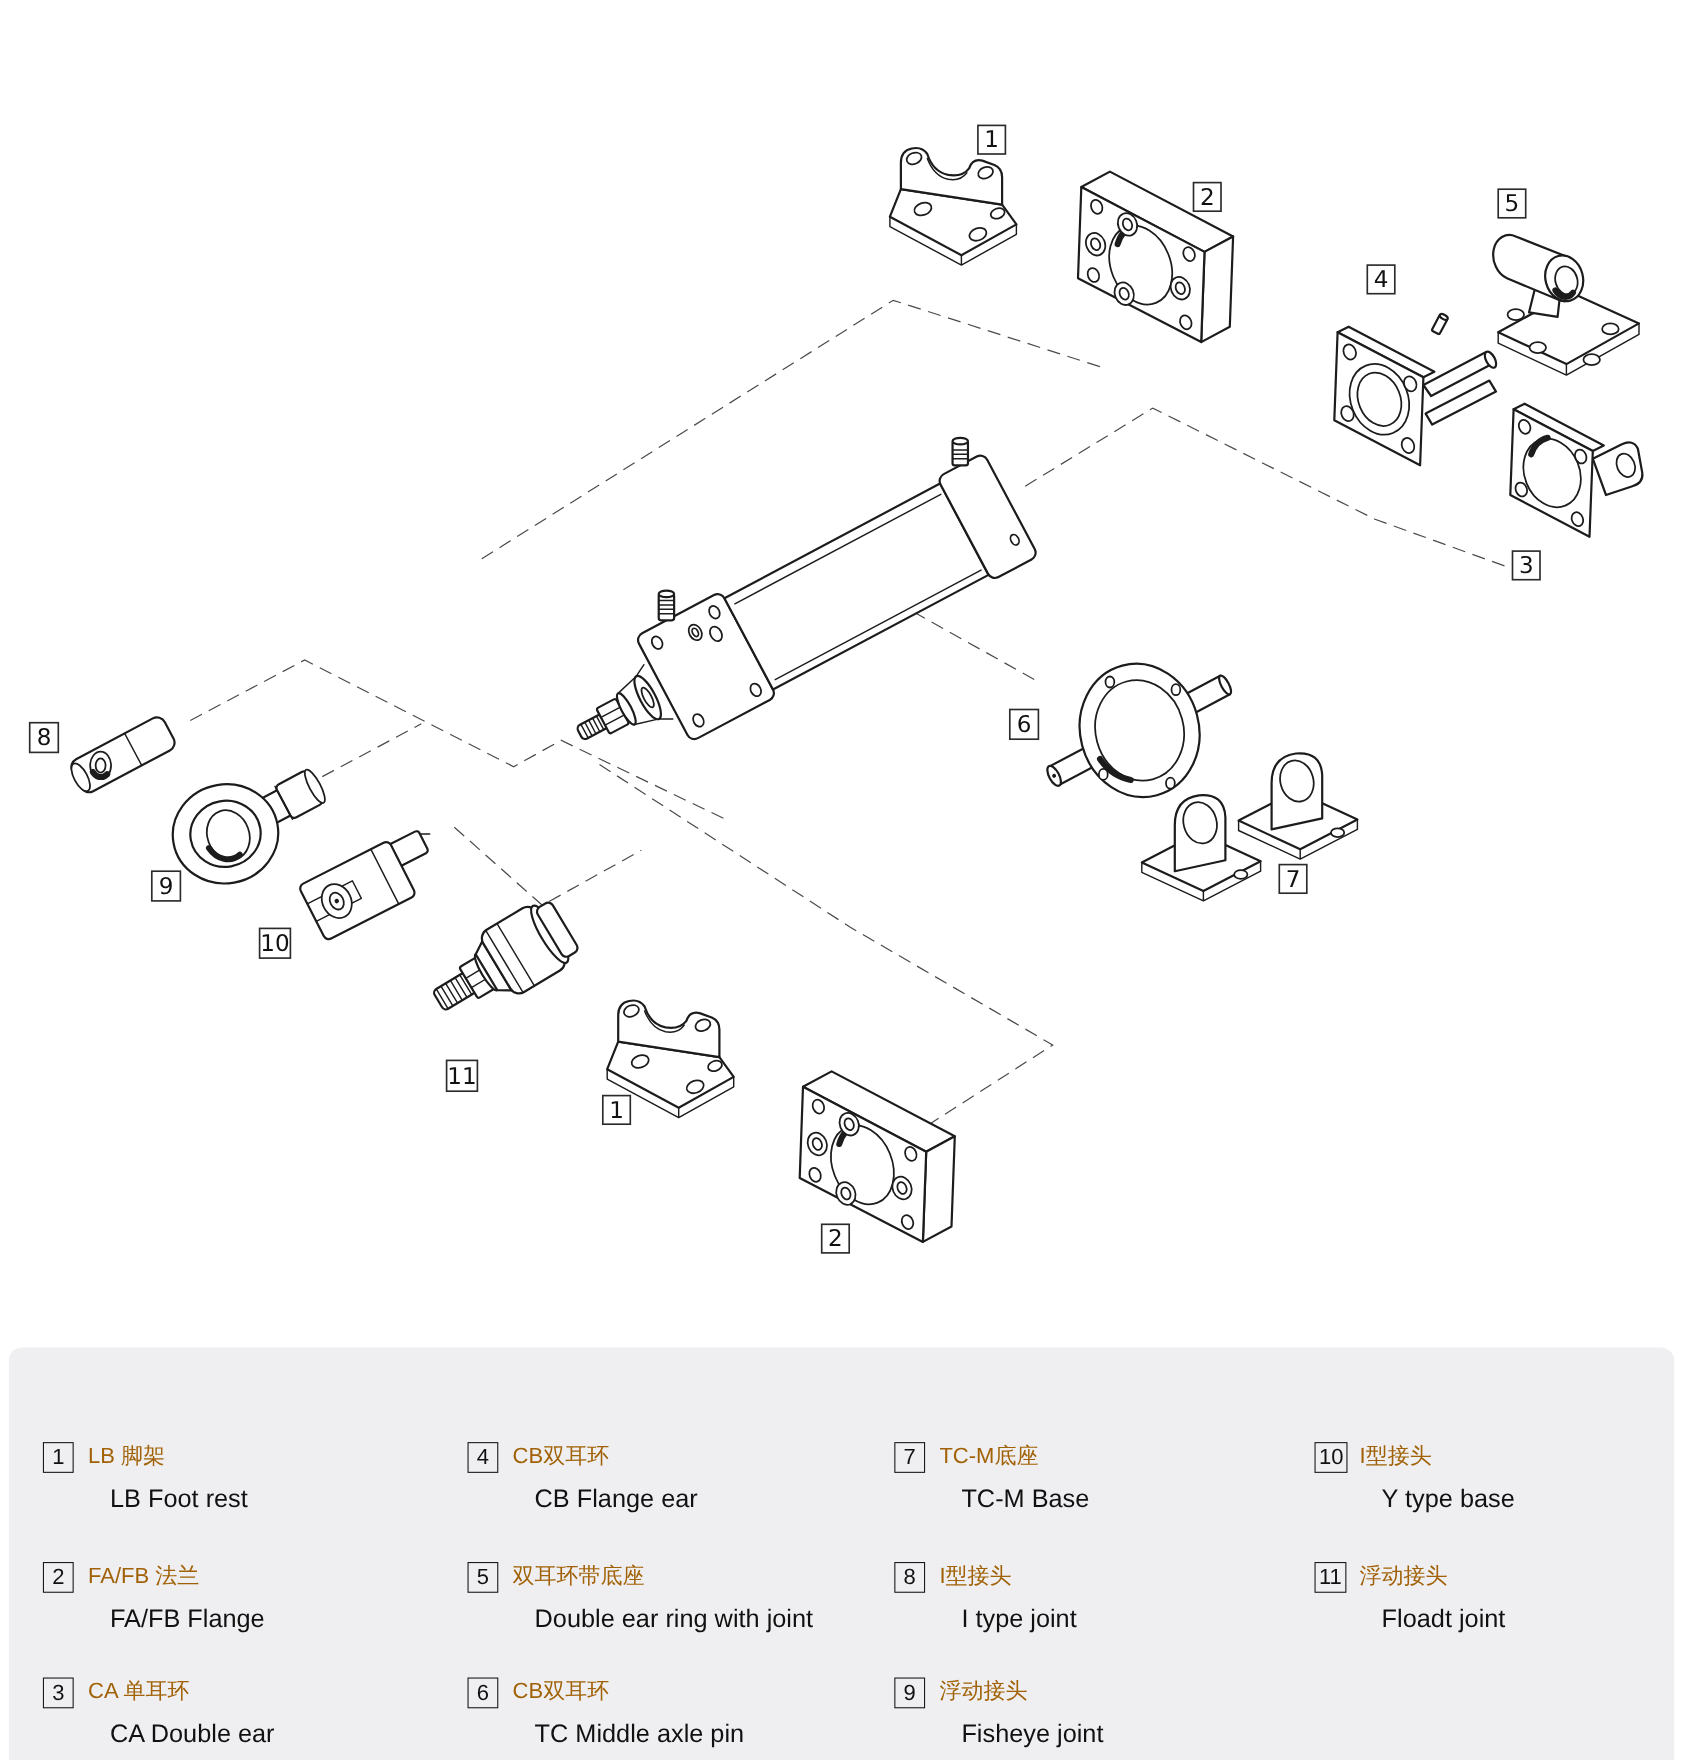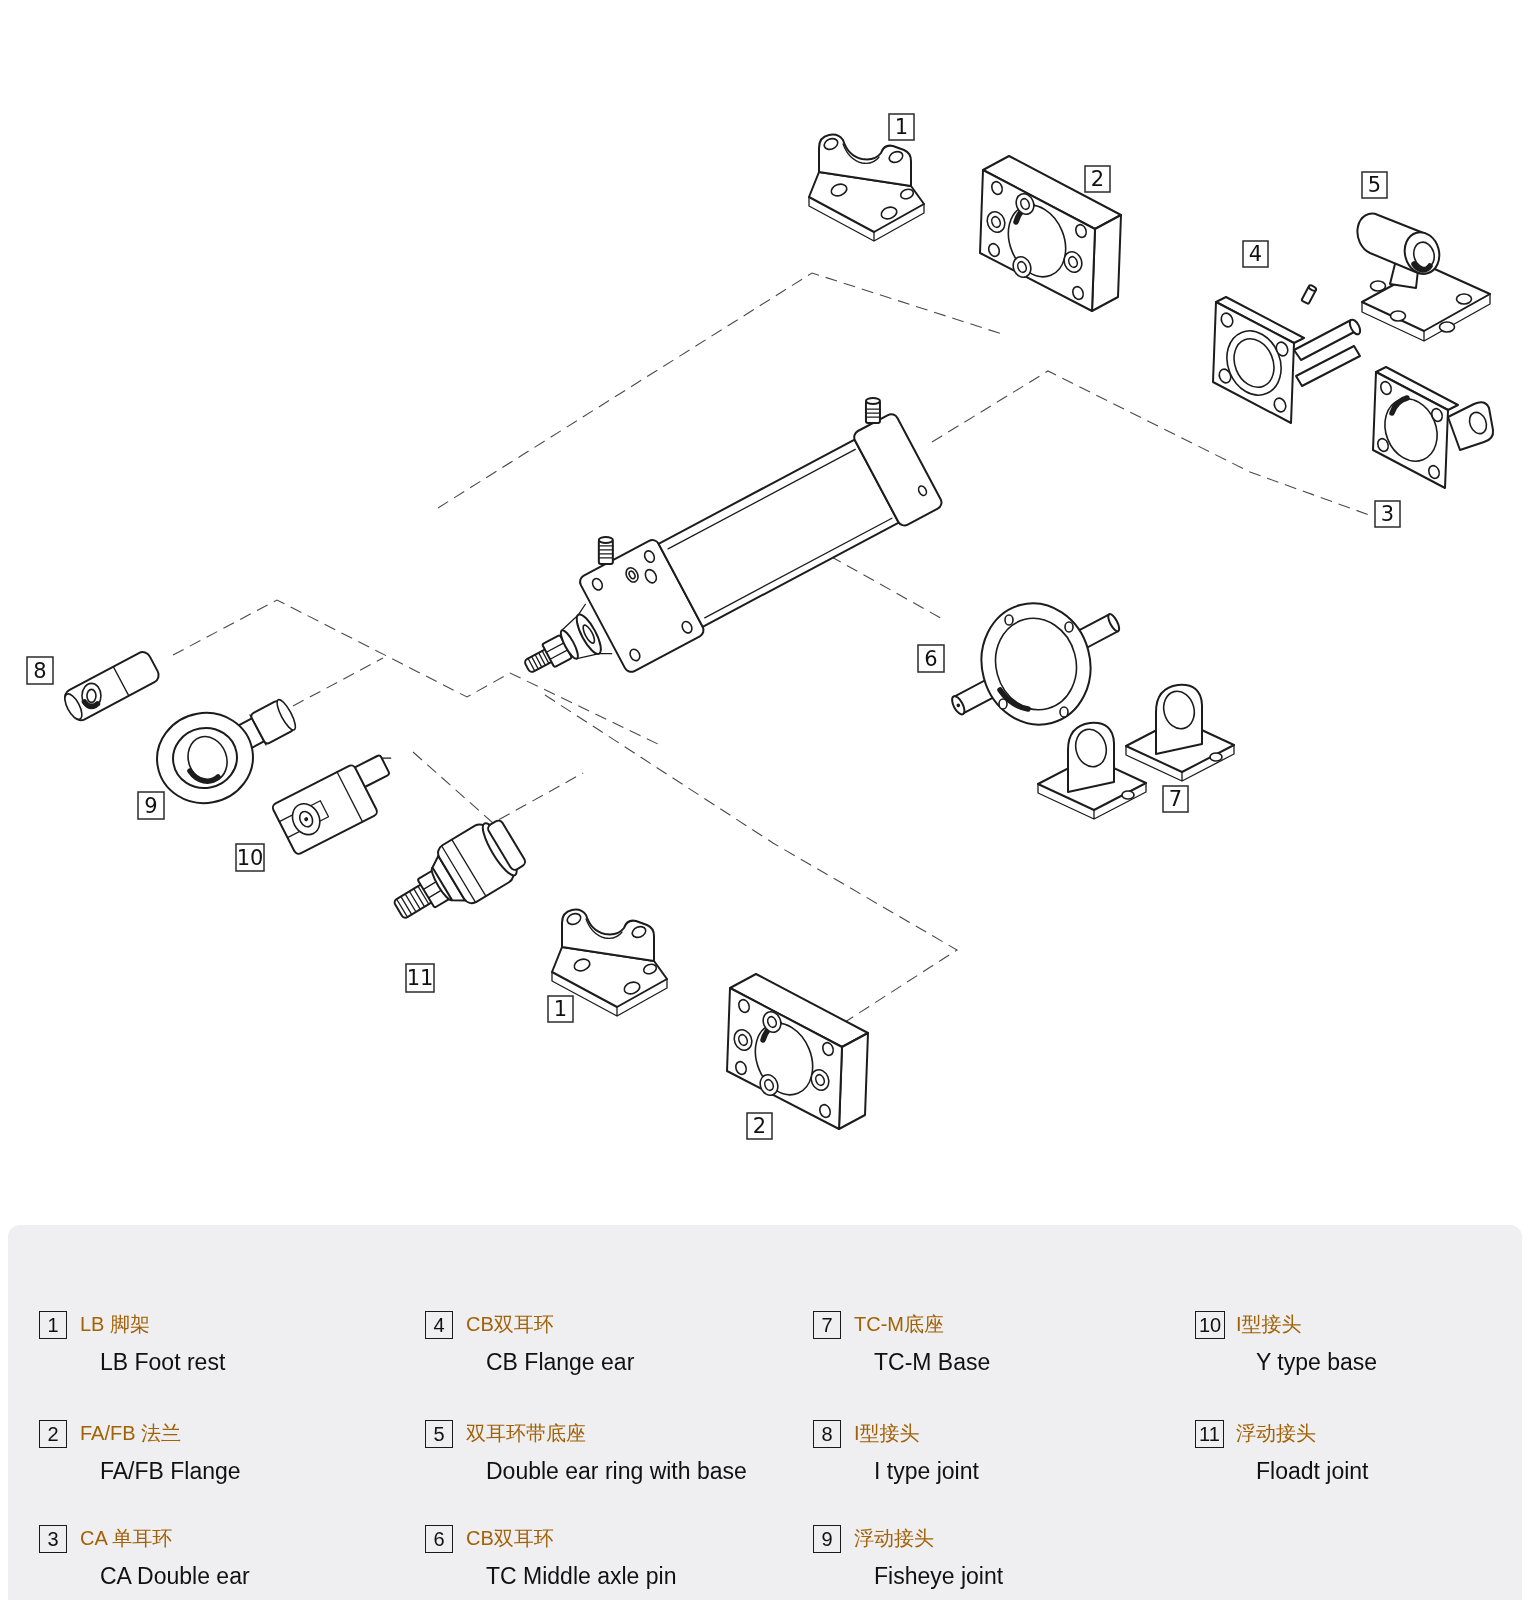--- a/index.html
+++ b/index.html
@@ -344,21 +344,21 @@
 </div>
 
 <div class="lg-entry" style="left:425px;top:1311px">
   <span class="lg-num">4</span>
   <span class="lg-zh">CB双耳环</span>
   <span class="lg-en">CB Flange ear</span>
 </div>
 <div class="lg-entry" style="left:425px;top:1420px">
   <span class="lg-num">5</span>
   <span class="lg-zh">双耳环带底座</span>
-  <span class="lg-en">Double ear ring with base</span>
+  <span class="lg-en">Double ear ring with joint</span>
 </div>
 <div class="lg-entry" style="left:425px;top:1525px">
   <span class="lg-num">6</span>
   <span class="lg-zh">CB双耳环</span>
   <span class="lg-en">TC Middle axle pin</span>
 </div>
 
 <div class="lg-entry" style="left:813px;top:1311px">
   <span class="lg-num">7</span>
   <span class="lg-zh">TC-M底座</span>

